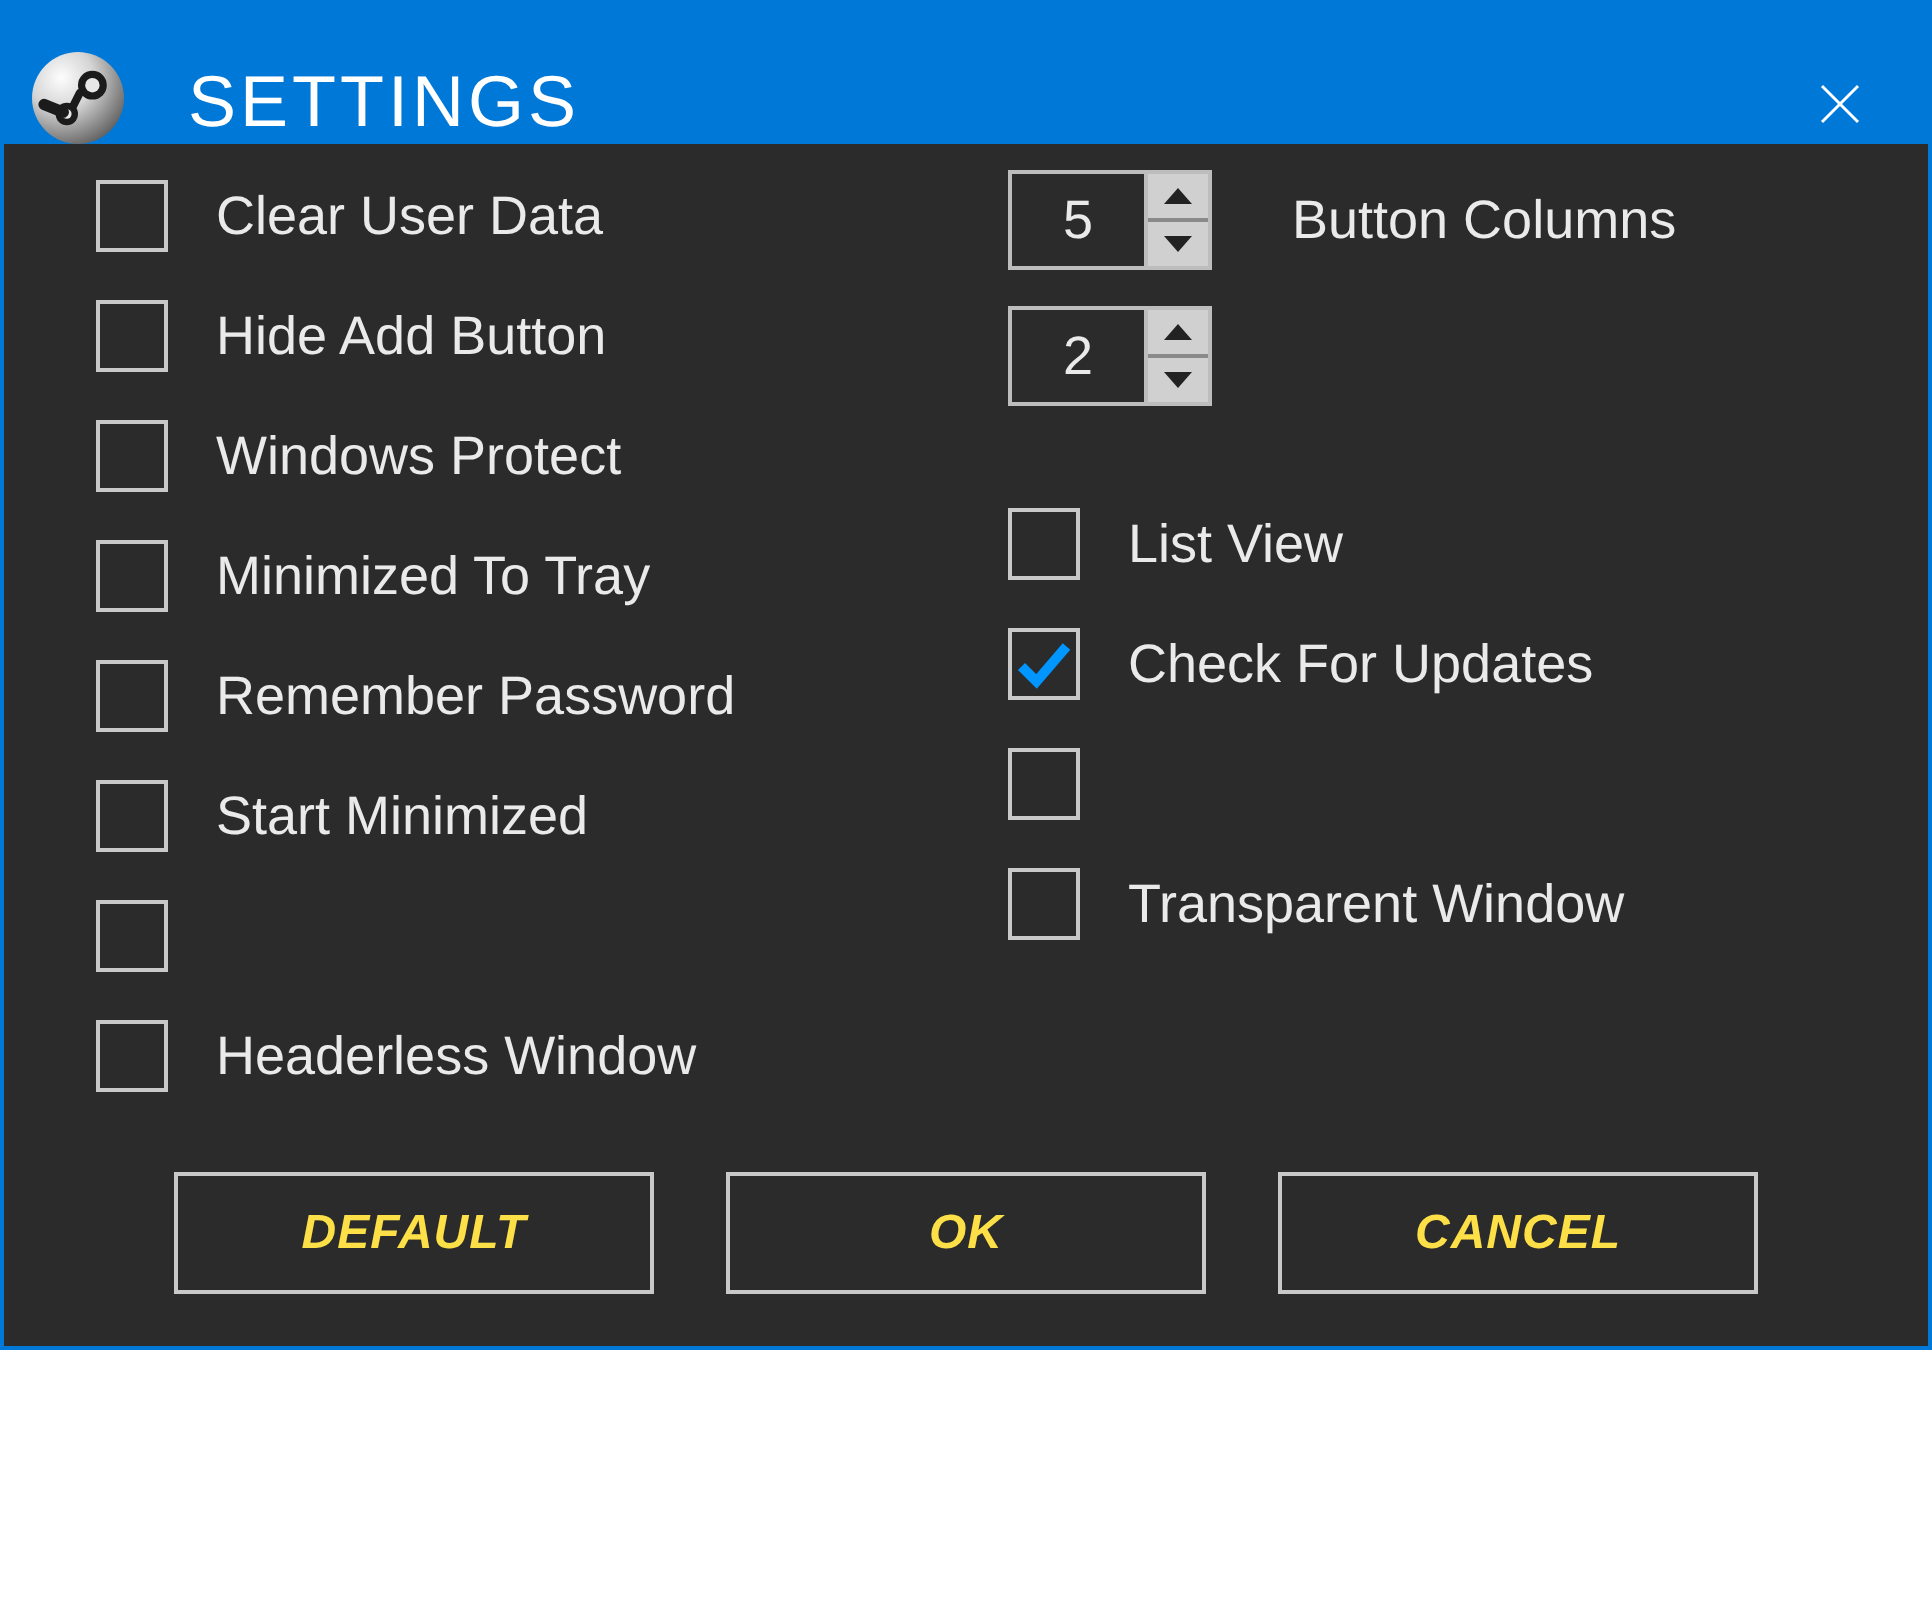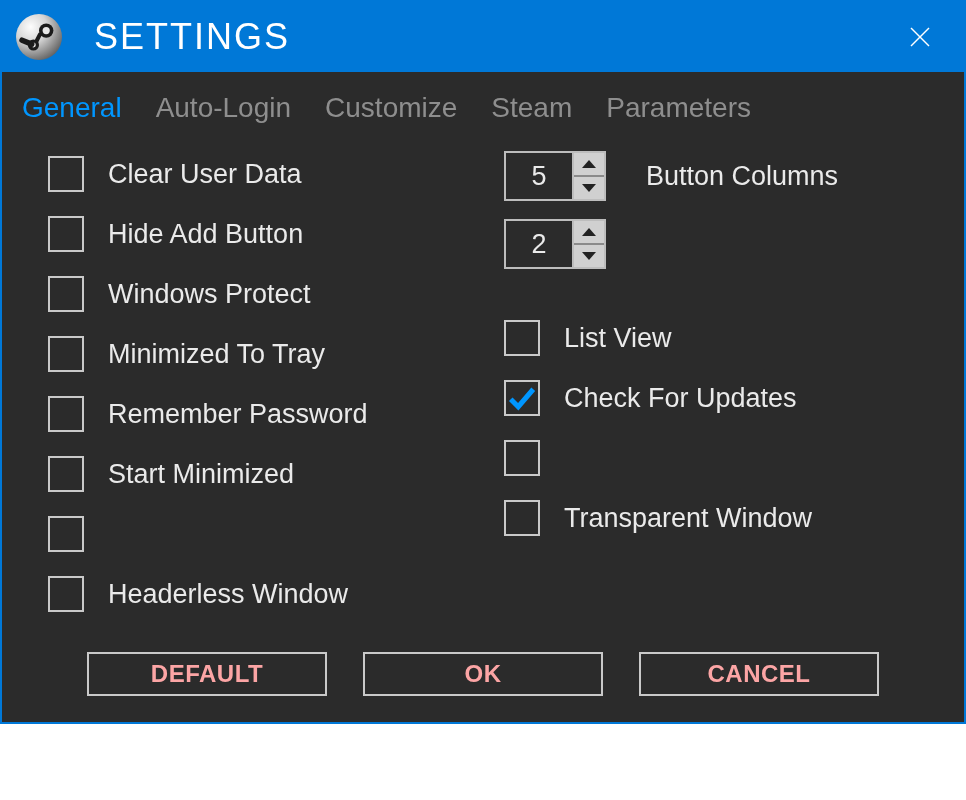--- a/index.html
+++ b/index.html
@@ -11,21 +11,21 @@
   }
   .window {
     width: 966px;
     border: 2px solid #0078d7;
     background: #2b2b2b;
   }
   .titlebar {
     background: #0078d7;
     height: 70px;
     display: flex;
-    align-items: center;
+    align-items: flex-end;
     padding: 0 24px 0 14px;
   }
   .titlebar .steam-icon {
     width: 46px;
     height: 46px;
     border-radius: 50%;
     background: radial-gradient(circle at 32% 28%, #fdfdfd 0%, #d5d5d5 35%, #6d6d6d 75%, #2a2a2a 100%);
     display: flex;
     align-items: center;
     justify-content: center;
@@ -138,31 +138,32 @@
   .spacer-sm { height: 28px; }
 
   .footer {
     display: flex;
     justify-content: center;
     gap: 36px;
     padding: 14px 0 26px 0;
   }
   .btn {
     border: 2px solid #c9c9c9;
-    color: #fca5a5;
+    color: #fde047;
     background: transparent;
     font-size: 24px;
     font-weight: 700;
     letter-spacing: 0.5px;
-    height: 44px;
+    height: 61px;
     width: 240px;
     display: flex;
     align-items: center;
     justify-content: center;
     cursor: pointer;
+    font-style: italic;
   }
 </style>
 </head>
 <body>
 
 <div class="window">
 
   <div class="titlebar">
     <div class="steam-icon">
       <svg viewBox="0 0 50 50">
@@ -176,27 +177,20 @@
     </div>
     <div class="title">SETTINGS</div>
     <div class="close">
       <svg viewBox="0 0 24 24">
         <line x1="3" y1="3" x2="21" y2="21"></line>
         <line x1="21" y1="3" x2="3" y2="21"></line>
       </svg>
     </div>
   </div>
 
-  <div class="tabs">
-    <div class="tab active">General</div>
-    <div class="tab">Auto-Login</div>
-    <div class="tab">Customize</div>
-    <div class="tab">Steam</div>
-    <div class="tab">Parameters</div>
-  </div>
 
   <div class="content">
 
     <div class="col">
       <div class="cb-row">
         <div class="cb">
           
         </div>
         <div class="cb-label">Clear User Data</div>
       </div>

